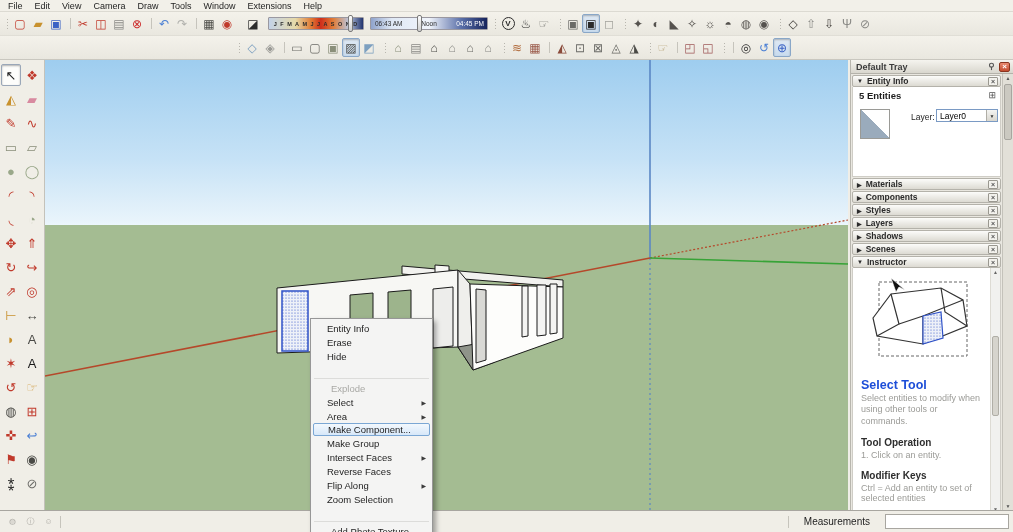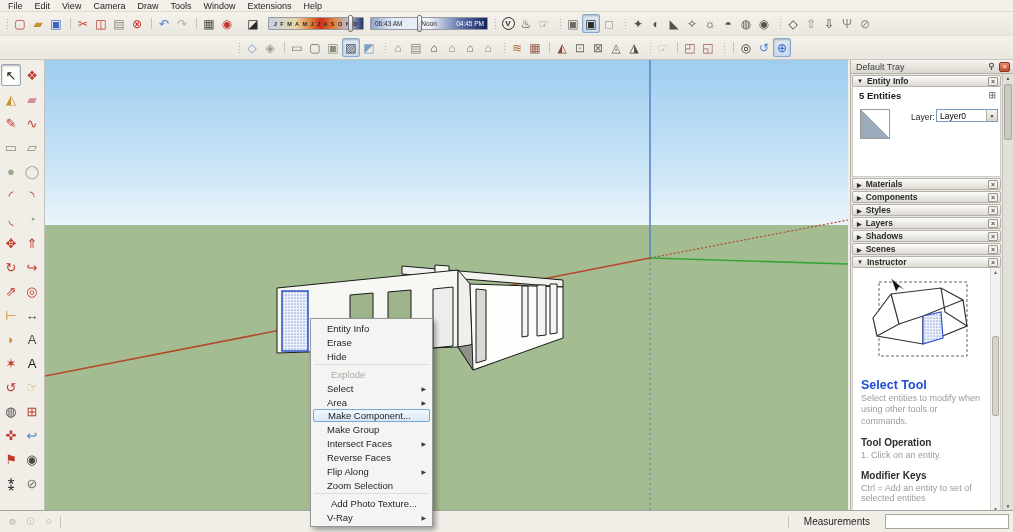--- a/index.html
+++ b/index.html
@@ -42,27 +42,27 @@
   
   .viewport { position:absolute; left:45px; top:60px; width:803px; height:450px; background:linear-gradient(180deg,#9ecdef 0%,#c6e2f6 22%,#e9f4fb 36%,#eef8fd 37%); overflow:hidden; }
   .ground { position:absolute; left:0; top:165px; width:803px; height:285px; background:#a4bc92; }
   .viewport svg { position:absolute; left:0; top:0; }
 
   
   .context-menu { position:absolute; left:310px; top:318px; width:123px; background:#f4f4f3; border:1px solid #979797; box-shadow:3px 3px 5px rgba(0,0,0,.35); padding:2px 0; z-index:60; }
   .cm-item { height:14px; display:flex; align-items:center; padding:0 6px 0 16px; position:relative; font-size:9.5px; color:#1e1e1e; cursor:default; }
   .cm-arrow { margin-left:auto; font-size:6px; color:#3b3b3b; }
   .cm-item.disabled { color:#a9a9a5; }
-  .cm-item.sep-before { margin-top:4px;padding-left:20px; }
+  .cm-item.sep-before { margin-top:18px;padding-left:20px; }
   .cm-item.sep-before::before { content:""; position:absolute; top:-3px; left:3px; right:3px; height:1px; background:#dcdcda; }
   .cm-item.highlighted { margin:0 2px; height:13px; border:1px solid #7ba7d4; border-radius:2px; background:linear-gradient(#f3f8fd,#d7e8f9); padding-left:14px; }
 
   
   .tray { position:absolute; left:850px; top:60px; width:163px; height:450px; background:#e9e7e0; border-left:1px solid #b8b6ae; }
-  .tray-title { height:14px; display:flex; align-items:center; background:linear-gradient(#f5f4ef,#d9d7ce); border-bottom:1px solid #b4b2aa; font-size:9px; font-weight:normal; color:#3b3b3b; padding:0 3px 0 5px; }
+  .tray-title { height:14px; display:flex; align-items:center; background:linear-gradient(#f5f4ef,#d9d7ce); border-bottom:1px solid #b4b2aa; font-size:9px; font-weight:bold; color:#3b3b3b; padding:0 3px 0 5px; }
   .tray-title .spacer { flex:1; }
   .pin-icon { width:9px; height:9px; margin-right:3px; }
   .tray-close { width:11px; height:10px; background:linear-gradient(#ea8a70,#c24b2e); border:1px solid #8a3520; border-radius:2px; color:#fff; font-size:8px; line-height:8px; text-align:center; cursor:default; }
   .panel-col { position:absolute; left:0; top:14px; width:151px; }
   .panel-header { height:12px; margin:1px 1px 0 1px; display:flex; align-items:center; background:linear-gradient(#fcfcfa,#dcdad2); border:1px solid #b4b2aa; border-radius:2px; font-size:8.5px; font-weight:bold; color:#2b2b2b; padding:0 2px 0 4px; }
   .panel-header .arrow { font-size:6px; margin-right:4px; color:#2b2b2b; }
   .panel-header .spacer { flex:1; }
   .mini-close { width:10px; height:9px; border:1px solid #9a9890; border-radius:1px; background:#f2f1ec; color:#555; font-size:7px; line-height:7px; text-align:center; cursor:default; }
   .ei-body { position:relative; background:#fff; margin:0 1px; height:90px; border:1px solid #cfcdc6; border-top:none; }
   .ei-count { position:absolute; left:6px; top:3px; font-size:9.5px; font-weight:bold; color:#1e1e1e; }

